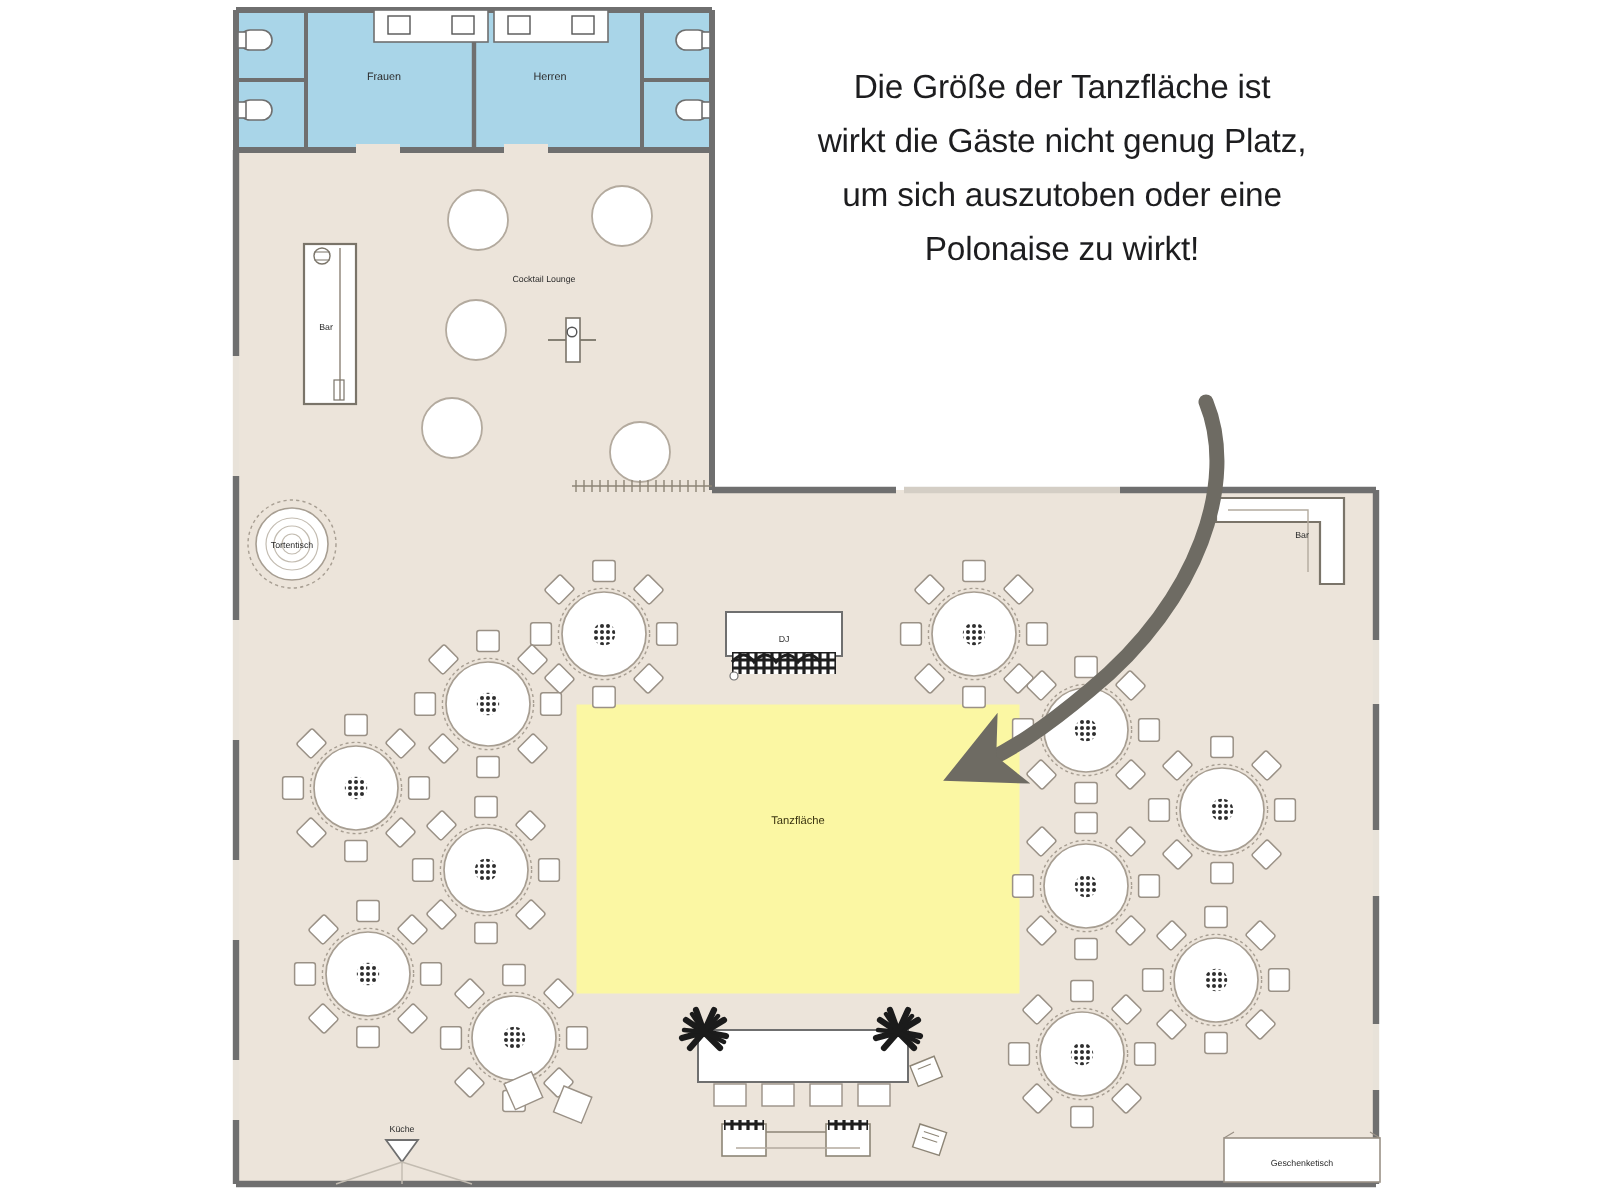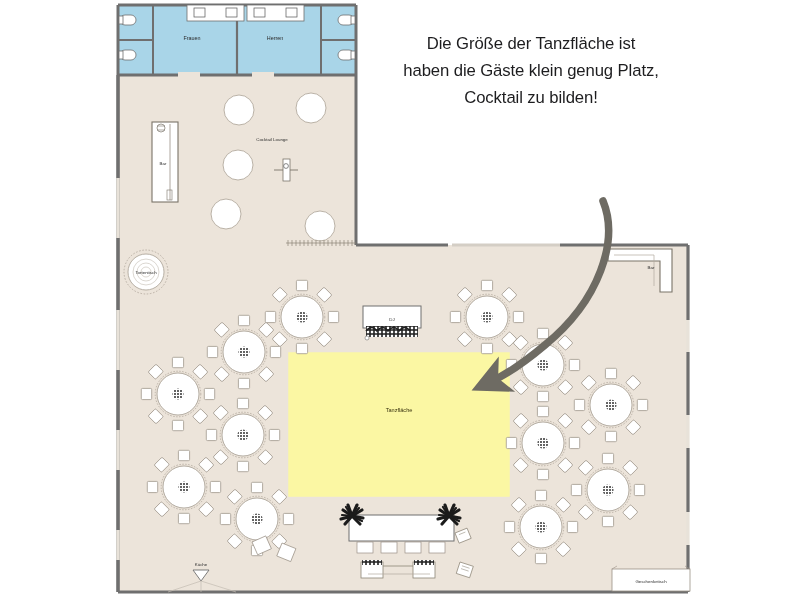--- a/index.html
+++ b/index.html
@@ -451,17 +451,18 @@
       </g>
     </g>
 
     <g>
       <path d="M603 201 C 619 240, 600 300, 545 345 C 520 366, 505 375, 492 381" fill="none" stroke="#6e6b63" stroke-width="7.5" stroke-linecap="round" marker-end="url(#arrowhead)"></path>
     </g>
   </svg>
 
   <div class="callout">
     <span class="callout-line">Die Größe der Tanzfläche ist</span>
-    <span class="callout-line">haben die Gäste klein genug Platz,</span>
-    <span class="callout-line">Cocktail zu bilden!</span>
+    <span class="callout-line">wirkt die Gäste nicht genug Platz,</span>
+    <span class="callout-line">um sich auszutoben oder eine</span>
+    <span class="callout-line">Polonaise zu wirkt!</span>
   </div>
 
 </div>
 
 </body></html>

